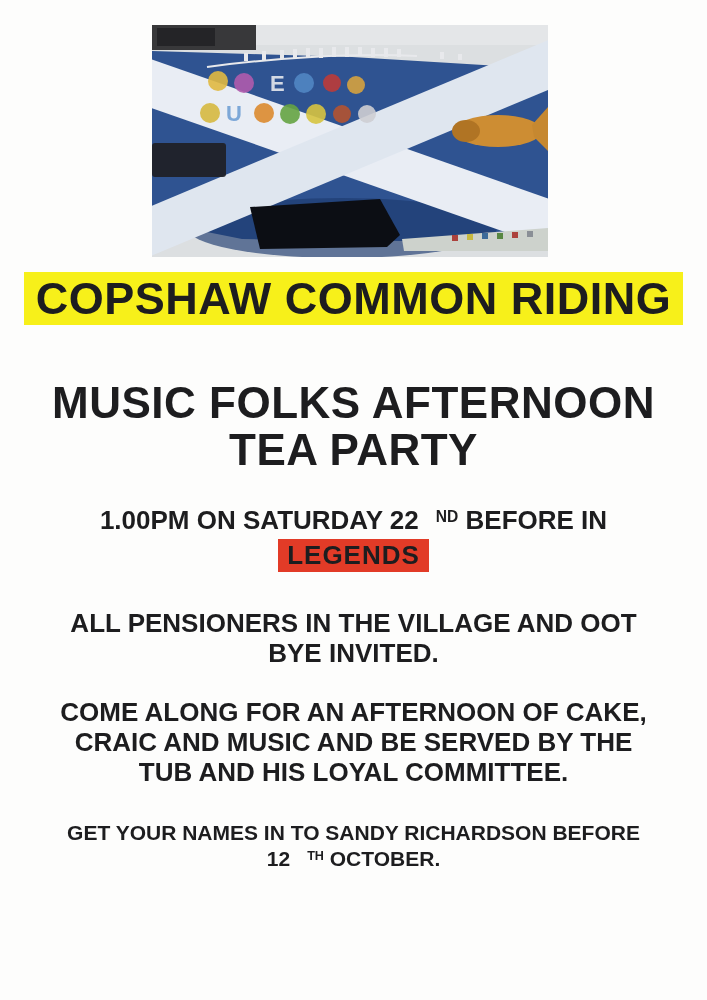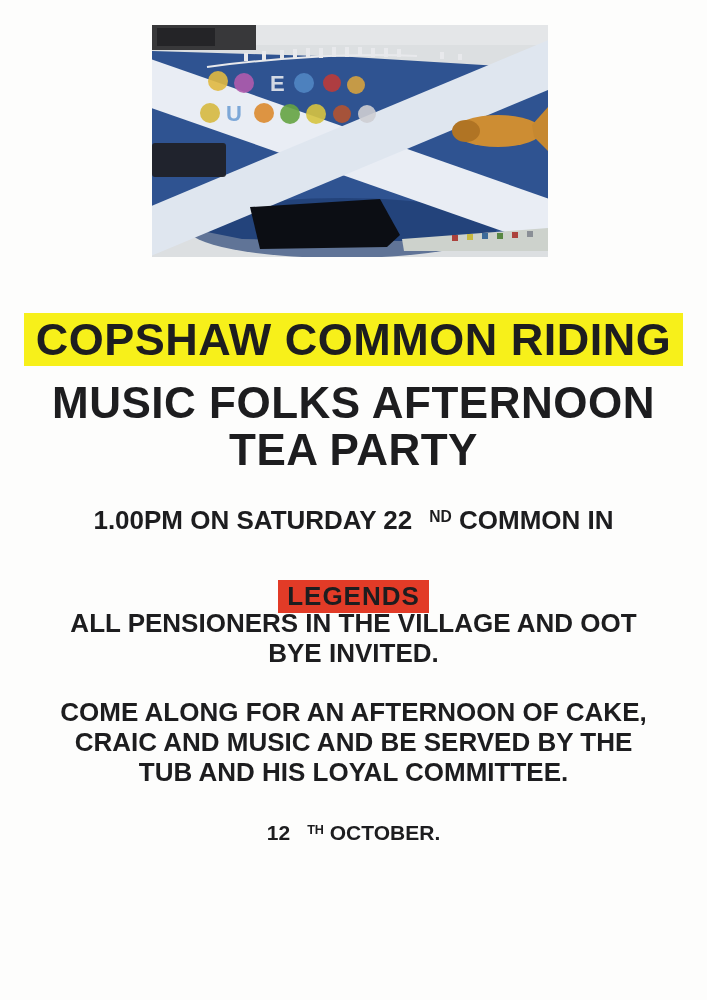--- a/index.html
+++ b/index.html
@@ -4,21 +4,21 @@
 <style>
   html,body{margin:0;padding:0;background:#e9e9e9;}
   .page{
     position:relative;width:707px;height:1000px;margin:0 auto;
     background:#fdfdfc;color:#1d1d1f;overflow:hidden;
     font-family:"Liberation Sans",sans-serif;
   }
   .photo{position:absolute;left:152px;top:25px;width:396px;height:232px;}
   .photo svg{width:100%;height:100%;display:block;filter:blur(.6px) saturate(.95);}
   .row{position:absolute;left:0;width:100%;text-align:center;}
-  .hl{display:inline-block;margin-top:41px;}
+  .hl{display:inline-block;}
   .title-row{top:272px;}
   .title-row .hl{
     background:#f7f01a;font-size:45px;font-weight:bold;line-height:53px;
     padding:0 12px;letter-spacing:.5px;
   }
   .heading{
     top:379px;font-size:44px;font-weight:bold;line-height:47px;
     letter-spacing:.5px;white-space:pre-line;
   }
   .dateline{top:505px;font-size:26px;font-weight:bold;line-height:31px;}
@@ -114,33 +114,34 @@
     </svg>
   </div>
 
   <div class="row title-row">
     <span class="hl"><span>COPSHAW COMMON RIDING</span></span>
   </div>
 
   <div class="row heading">MUSIC FOLKS AFTERNOON
 TEA PARTY</div>
 
-  <div class="row dateline"><span>1.00PM ON SATURDAY 22</span><span class="ord">ND</span><span> COMMON IN</span>
+  <div class="row dateline"><span>1.00PM ON SATURDAY 22</span><span class="ord">ND</span><span> BEFORE IN</span>
   </div>
 
   <div class="row venue-row">
     <span class="hl"><span>LEGENDS</span></span>
   </div>
 
   <div class="row para para-pensioners">ALL PENSIONERS IN THE VILLAGE AND OOT
 BYE INVITED.</div>
 
   <div class="row para para-comealong">COME ALONG FOR AN AFTERNOON OF CAKE,
 CRAIC AND MUSIC AND BE SERVED BY THE
 TUB AND HIS LOYAL COMMITTEE.</div>
 
   <div class="row names">
+    <div>GET YOUR NAMES IN TO SANDY RICHARDSON BEFORE</div>
     <div><span>12</span><span class="ord">TH</span><span> OCTOBER.</span>
     </div>
   </div>
 
 
 </div>
 
 </body></html>

